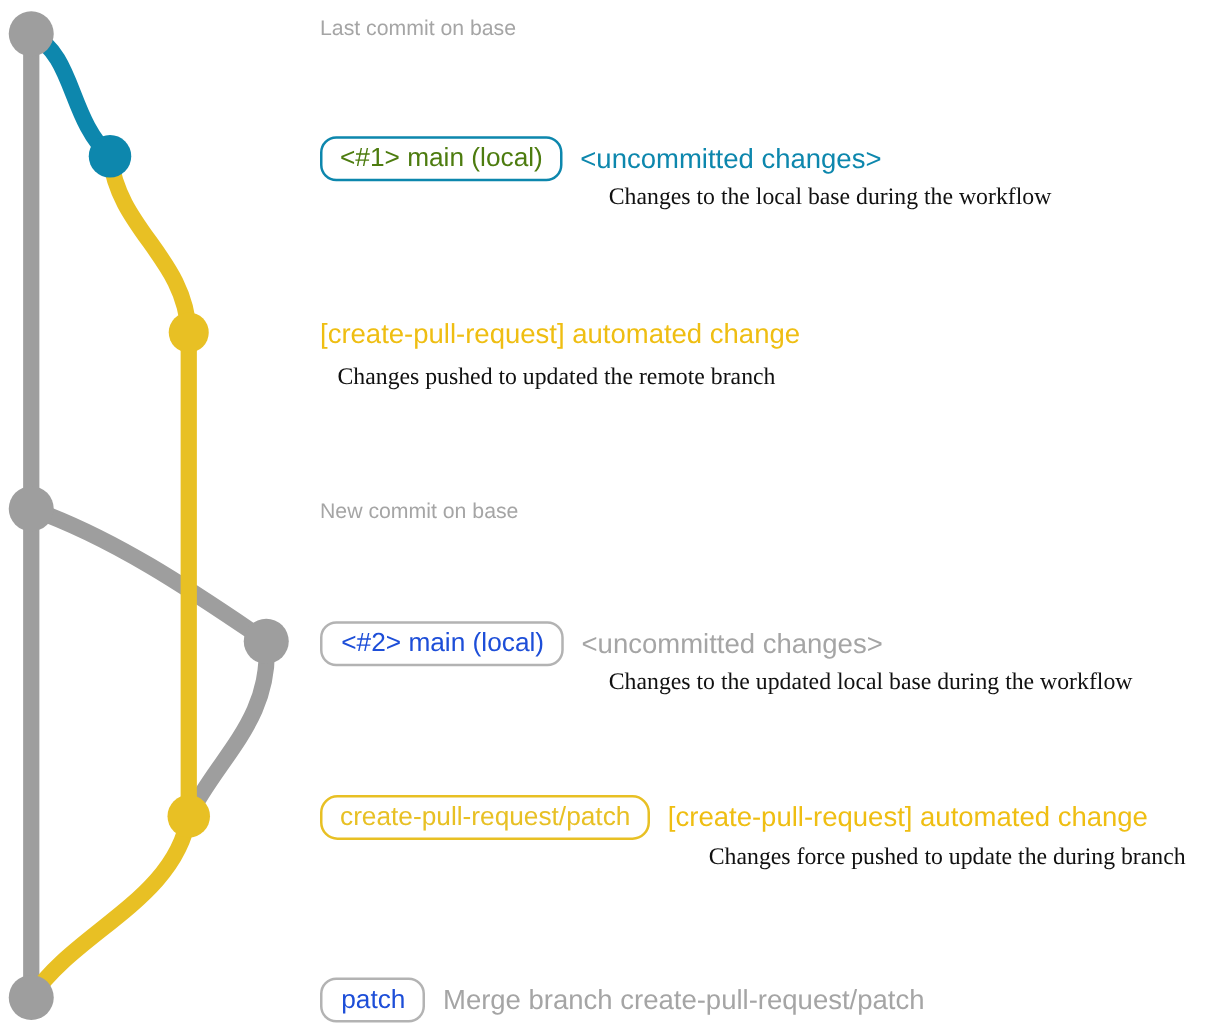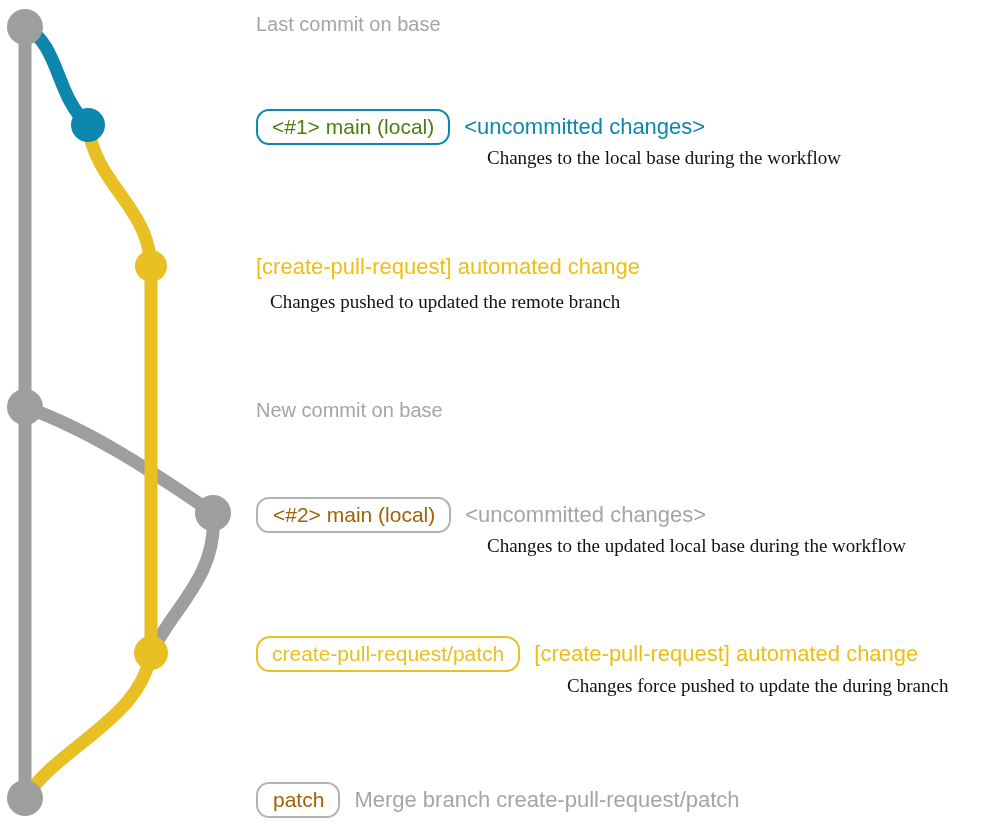--- a/index.html
+++ b/index.html
@@ -37,37 +37,37 @@
     border-radius: 13px;
     border: 2px solid;
     padding: 5px 14px 6px 14px;
     font-size: 21px;
     line-height: 1;
     background: #ffffff;
     font-family: "Liberation Sans", sans-serif;
   }
   .pill.teal   { border-color: #0d87ad; color: #4d7c0f; }
   .pill.yellow { border-color: #e8c024; color: #e8c024; border-radius: 14px; }
-  .pill.gray   { border-color: #b3b3b3; color: #a16207; padding-left: 15px; }
+  .pill.gray   { border-color: #b3b3b3; color: #1d4ed8; padding-left: 15px; }
 
   
   .subject {
     font-size: 22px;
     line-height: 1;
     font-family: "Liberation Sans", sans-serif;
     margin-left: 14px;
   }
   .subject.teal   { color: #0d87ad; }
   .subject.yellow { color: #efbe12; }
   .subject.gray   { color: #a5a5a5; }
   .subject.nomargin { margin-left: 0; }
 
   
   .plain-title {
-    font-size: 20px;
+    font-size: 17px;
     color: #a5a5a5;
     font-family: "Liberation Sans", sans-serif;
     line-height: 1;
   }
 
   
   .note {
     position: absolute;
     font-family: "Liberation Serif", serif;
     font-size: 19px;

